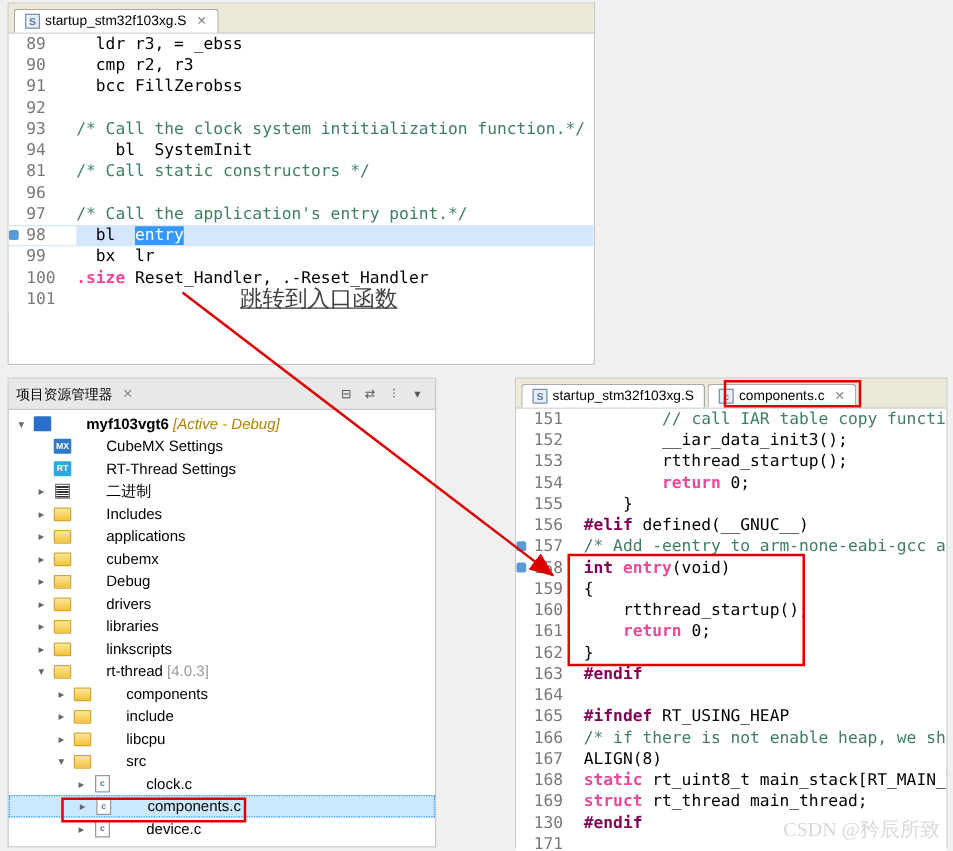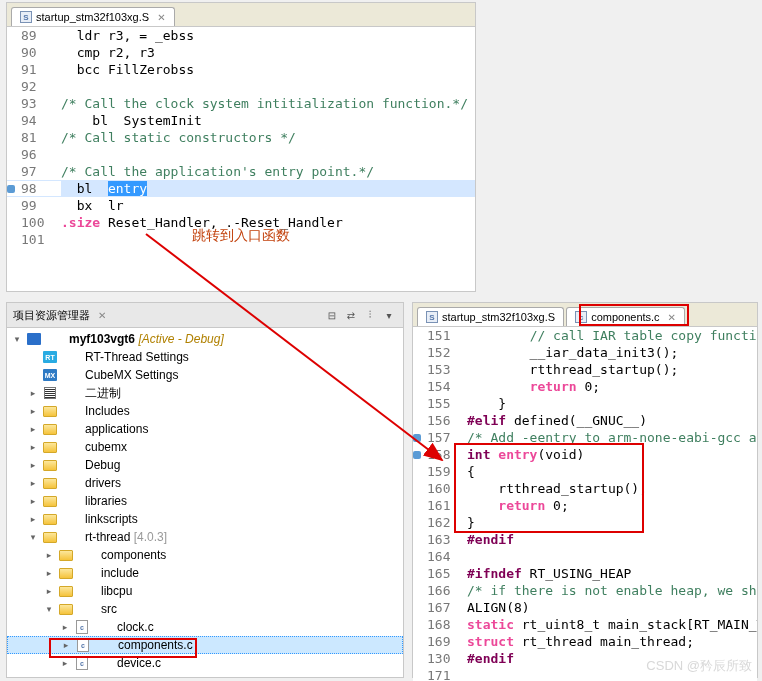--- a/index.html
+++ b/index.html
@@ -16,41 +16,41 @@
 .gutter { width: 40px; text-align: left; color: #787878; padding-right: 6px; background: #fff; flex-shrink: 0; }
 .gutter-mark { width: 14px; flex-shrink: 0; background: #fff; }
 .marker { width: 8px; height: 8px; background: #5b9bd5; border-radius: 2px; display: inline-block; }
 .code-text { flex: 1; }
 .c-comment { color: #3f7f5f; }
 .c-keyword { color: #ec4899; font-weight: bold; }
 .c-type { color: #7f0055; font-weight: bold; }
 .c-define { color: #7f0055; font-weight: bold; }
 .c-selected { background: #3399ff; color: #fff; }
 .c-highlight { background: #d4e7ff; }
-.annotation { position: absolute; color: #c2410c; font-size: 14px; font-family: "Microsoft YaHei"; }
+.annotation { position: absolute; color: #404040; font-size: 18px; font-family: "Microsoft YaHei"; text-decoration: underline; }
 .red-box { position: absolute; border: 2px solid #d00; pointer-events: none; }
 .explorer-header { background: #e8e8e8; border-bottom: 1px solid #c8c8c8; padding: 4px 6px; display: flex; align-items: center; justify-content: space-between; font-size: 11px; }
 .explorer-toolbar { display: flex; gap: 3px; }
 .tool-btn { width: 16px; height: 16px; display: inline-flex; align-items: center; justify-content: center; font-size: 10px; color: #555; }
 .tree { padding: 2px 0; font-size: 12px; }
 .tree-item { display: flex; align-items: center; height: 18px; padding-left: 4px; cursor: pointer; }
 .tree-item.selected { background: #cce8ff; border: 1px dotted #3399ff; }
 .tree-toggle { width: 12px; text-align: center; color: #666; font-size: 9px; }
 .tree-icon { width: 16px; height: 14px; margin: 0 3px; display: inline-flex; align-items: center; justify-content: center; }
 .folder-icon { background: linear-gradient(#fce79c, #f5c33b); border: 1px solid #d4a829; border-radius: 1px; width: 14px; height: 11px; }
 .folder-open { background: linear-gradient(#fce79c, #f5c33b); border: 1px solid #d4a829; border-radius: 1px; width: 14px; height: 11px; }
 .file-icon-c { width: 12px; height: 14px; background: #fff; border: 1px solid #999; font-size: 7px; color: #5577aa; display: flex; align-items: center; justify-content: center; font-weight: bold; }
 .rt-icon { width: 14px; height: 12px; background: #29abe2; color: #fff; font-size: 7px; font-weight: bold; display: flex; align-items: center; justify-content: center; border-radius: 1px; }
 .mx-icon { width: 14px; height: 12px; background: #2e7ac4; color: #fff; font-size: 7px; font-weight: bold; display: flex; align-items: center; justify-content: center; border-radius: 1px; }
 .ide-icon { width: 14px; height: 12px; background: #2a6fc9; border-radius: 1px; }
 .bin-icon { width: 12px; height: 12px; background: repeating-linear-gradient(0deg,#333,#333 1px,#fff 1px,#fff 2px); border: 1px solid #777; }
 .tree-label { white-space: nowrap; padding-left: 24px; }
 .active-debug { color: #b08000; font-style: italic; }
 .version { color: #999; }
-.watermark { position: absolute; right: 10px; bottom: 6px; color: rgba(200,200,200,0.7); font-size: 13px; pointer-events: none; }
+.watermark { position: absolute; right: 10px; bottom: 6px; color: rgba(200,200,200,0.7); font-size: 16px; pointer-events: none; font-family: Liberation Serif, serif; }
 svg.arrow { position: absolute; pointer-events: none; }
 </style>
 </head>
 <body>
 
 <div class="panel" style="left:6px; top:2px; width:470px; height:290px;">
   <div class="tab-bar">
     <div class="tab active">
       <span class="tab-icon-s">S</span>
       <span>startup_stm32f103xg.S</span>
@@ -69,21 +69,21 @@
       <div class="code-line"><span class="gutter-mark"></span><span class="gutter">97</span><span class="code-text"><span class="c-comment">/* Call the application's entry point.*/</span></span></div>
       <div class="code-line c-highlight"><span class="gutter-mark"><span class="marker"></span></span><span class="gutter">98</span><span class="code-text">  bl  <span class="c-selected">entry</span></span></div>
       <div class="code-line"><span class="gutter-mark"></span><span class="gutter">99</span><span class="code-text">  bx  lr</span></div>
       <div class="code-line"><span class="gutter-mark"></span><span class="gutter">100</span><span class="code-text"><span class="c-keyword">.size</span> Reset_Handler, .-Reset_Handler</span></div>
       <div class="code-line"><span class="gutter-mark"></span><span class="gutter">101</span><span class="code-text"></span></div>
     </div>
 </div>
 
 <div class="annotation" style="left:192px; top:227px;">跳转到入口函数</div>
 
-<div class="panel" style="left:6px; top:302px; width:398px; height:376px;">
+<div class="panel" style="left:6px; top:302px; width:343px; height:376px;">
   <div class="explorer-header">
     <span style="display:flex;align-items:center;gap:4px;">
       <span>项目资源管理器</span>
       <span class="close-x">✕</span>
     </span>
     <span class="explorer-toolbar">
       <span class="tool-btn">⊟</span>
       <span class="tool-btn">⇄</span>
       <span class="tool-btn">⫶</span>
       <span class="tool-btn">▾</span>
@@ -93,30 +93,30 @@
       <div class="tree-item" style="padding-left: 4px;">
         <span class="tree-toggle">▾</span>
         <span class="tree-icon">
           <span class="ide-icon"></span>
         </span>
         <span class="tree-label"><b>myf103vgt6</b> <span class="active-debug">[Active - Debug]</span></span>
       </div>
       <div class="tree-item" style="padding-left: 20px;">
         <span class="tree-toggle"></span>
         <span class="tree-icon">
+          <span class="mx-icon">MX</span>
+        </span>
+        <span class="tree-label">CubeMX Settings</span>
+      </div>
+      <div class="tree-item" style="padding-left: 20px;">
+        <span class="tree-toggle"></span>
+        <span class="tree-icon">
           <span class="rt-icon">RT</span>
         </span>
         <span class="tree-label">RT-Thread Settings</span>
-      </div>
-      <div class="tree-item" style="padding-left: 20px;">
-        <span class="tree-toggle"></span>
-        <span class="tree-icon">
-          <span class="mx-icon">MX</span>
-        </span>
-        <span class="tree-label">CubeMX Settings</span>
       </div>
       <div class="tree-item" style="padding-left: 20px;">
         <span class="tree-toggle">▸</span>
         <span class="tree-icon">
           <span class="bin-icon"></span>
         </span>
         <span class="tree-label">二进制</span>
       </div>
       <div class="tree-item" style="padding-left: 20px;">
         <span class="tree-toggle">▸</span>

